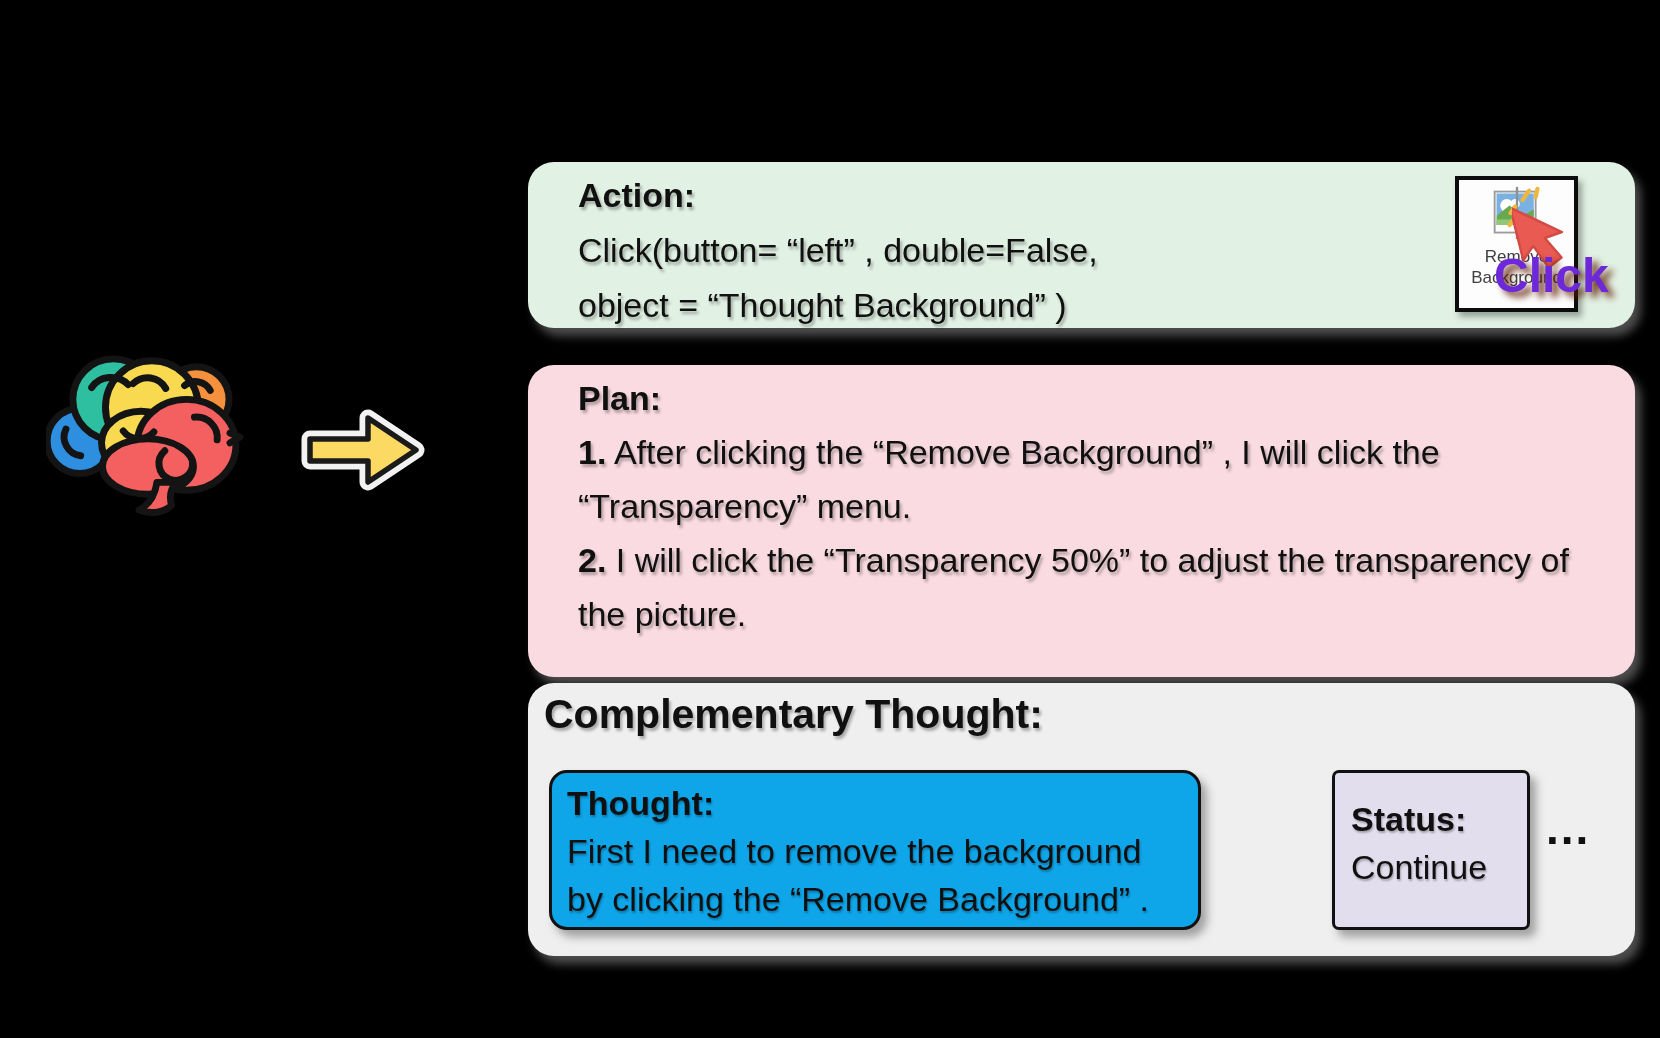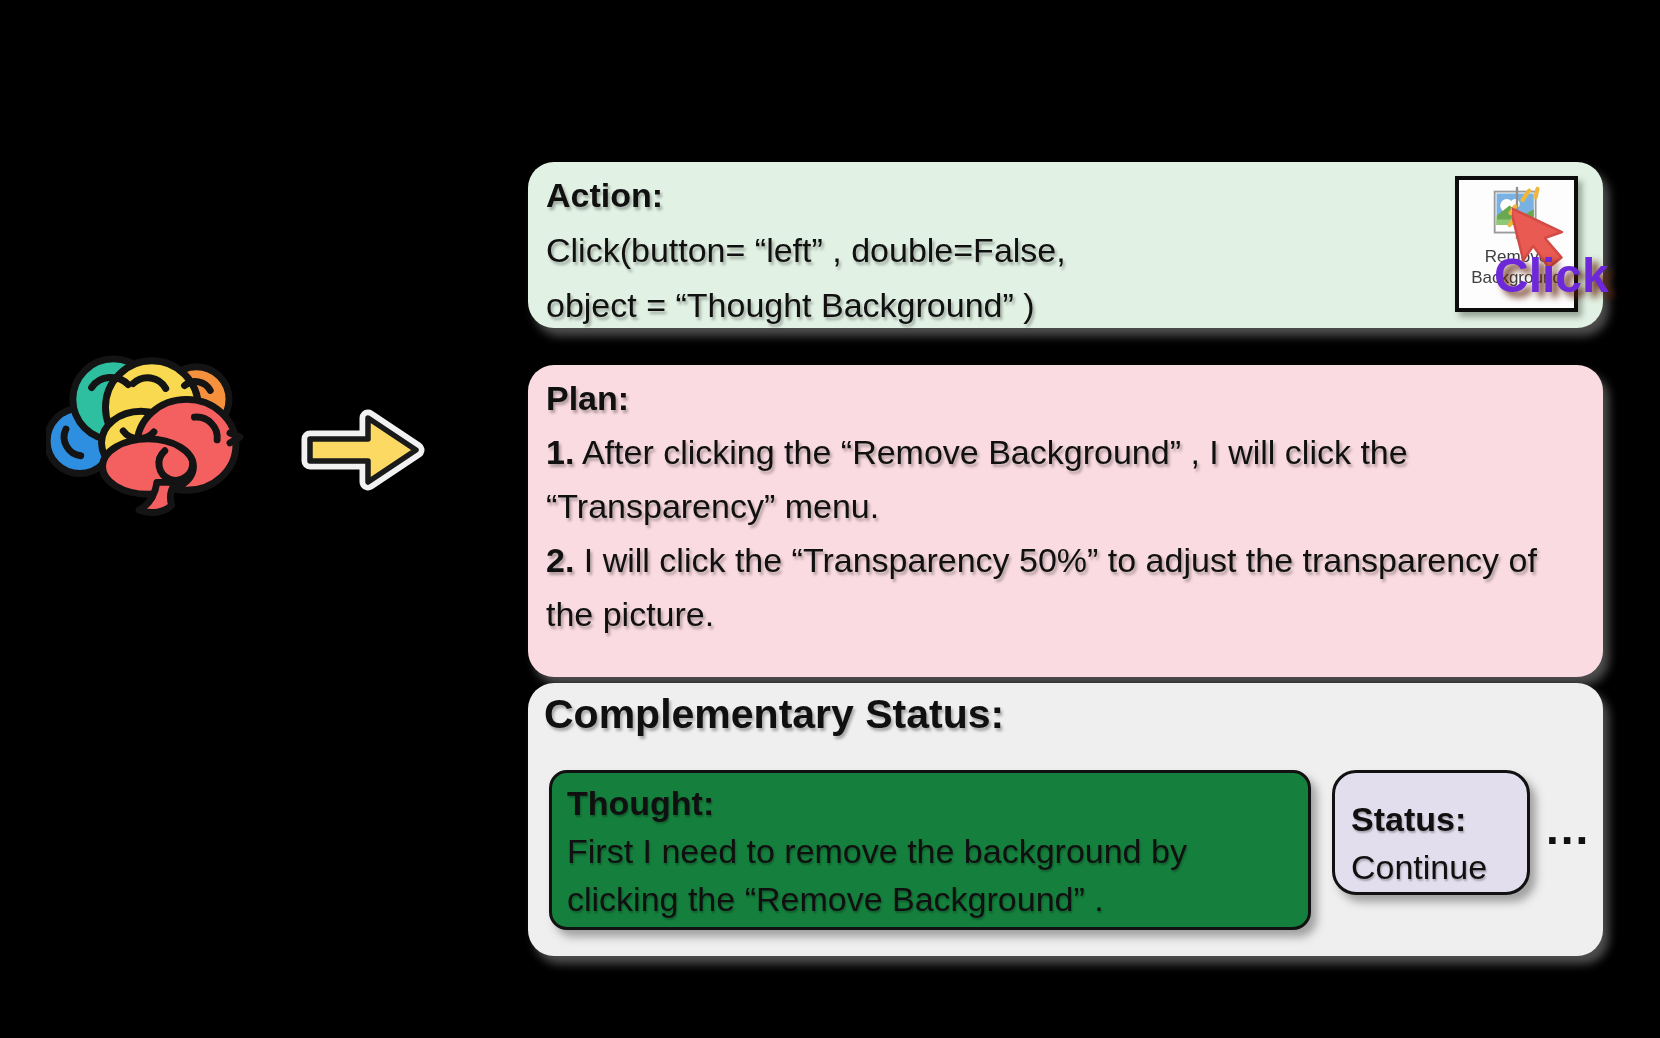--- a/index.html
+++ b/index.html
@@ -1,33 +1,33 @@
 <!DOCTYPE html>
 <html><head>
 <meta charset="utf-8">
 <style>
   html,body{margin:0;padding:0;background:#000;}
   .canvas{position:relative;width:1660px;height:1038px;background:#000;overflow:hidden;
           font-family:"Liberation Sans",sans-serif;color:#101010;}
-  .panel{position:absolute;border-radius:26px;box-shadow:6px 8px 10px rgba(205,205,205,.38);}
+  .panel{position:absolute;border-radius:26px;box-shadow:6px 8px 10px rgba(205,205,205,.38);padding-left:32px;}
   .panel-inner{padding:6px 18px;}
   .body-text{font-size:34px;line-height:55px;text-shadow:2px 3px 3px rgba(0,0,0,.30);}
   .heading{font-weight:bold;}
   .action-panel{left:528px;top:162px;width:1075px;height:166px;background:#e1f1e3;}
   .plan-panel{left:528px;top:365px;width:1075px;height:312px;background:#fadbe1;}
   .plan-panel .body-text{line-height:54px;}
   .outputs-panel{left:528px;top:683px;width:1075px;height:273px;background:#f0eff0;}
   .outputs-title{position:absolute;left:16px;top:8px;font-size:41px;font-weight:bold;
                  text-shadow:2px 3px 3px rgba(0,0,0,.30);}
-  .thought-box{position:absolute;left:21px;top:87px;width:762px;height:160px;background:#15803d;
+  .thought-box{position:absolute;left:21px;top:87px;width:652px;height:160px;background:#0ea5e9;
                border:3px solid #111;border-radius:18px;box-sizing:border-box;
                box-shadow:6px 7px 8px rgba(85,85,85,.5);padding:6px 15px;
                font-size:34px;line-height:48px;text-shadow:1px 2px 2px rgba(0,0,0,.28);}
-  .status-box{position:absolute;left:804px;top:87px;width:198px;height:125px;background:#e3deee;
-              border:3px solid #111;border-radius:24px;box-sizing:border-box;
+  .status-box{position:absolute;left:804px;top:87px;width:198px;height:160px;background:#e3deee;
+              border:3px solid #111;border-radius:7px;box-sizing:border-box;
               box-shadow:6px 7px 8px rgba(85,85,85,.5);padding:22px 0 0 16px;
               font-size:34px;line-height:48px;text-shadow:1px 2px 2px rgba(0,0,0,.28);}
   .more-dots{position:absolute;left:1018px;top:118px;font-size:46px;font-weight:bold;letter-spacing:2px;}
   .removebg-button{position:absolute;left:927px;top:14px;width:123px;height:136px;background:#fdfdfd;
                    border:4px solid #0c0c0c;box-sizing:border-box;text-align:center;
                    box-shadow:4px 5px 6px rgba(60,70,60,.45);}
   .removebg-label{font-size:17px;line-height:21px;color:#3f3f3f;margin-top:2px;}
   .cursor-wrap{position:absolute;left:984px;top:38px;width:66px;height:82px;z-index:5;}
   .click-label{position:absolute;left:966px;top:86px;z-index:6;font-size:48px;font-weight:bold;
                color:#6d28d9;text-shadow:6px 5px 7px rgba(95,30,5,.9);}
@@ -111,21 +111,21 @@
 
   <div class="panel plan-panel">
     <div class="panel-inner body-text">
       <div class="heading">Plan:</div>
       <div><span class="num">1.</span><span> After clicking the “Remove Background” , I will click the “Transparency” menu.</span></div>
       <div><span class="num">2.</span><span> I will click the “Transparency 50%” to adjust the transparency of the picture.</span></div>
     </div>
   </div>
 
   <div class="panel outputs-panel">
-    <div class="outputs-title">Complementary Status:</div>
+    <div class="outputs-title">Complementary Thought:</div>
 
     <div class="thought-box">
       <div class="heading">Thought:</div>
       <div>First I need to remove the background by clicking the “Remove Background” .</div>
     </div>
 
     <div class="status-box">
       <div class="heading">Status:</div>
       <div>Continue</div>
     </div>

